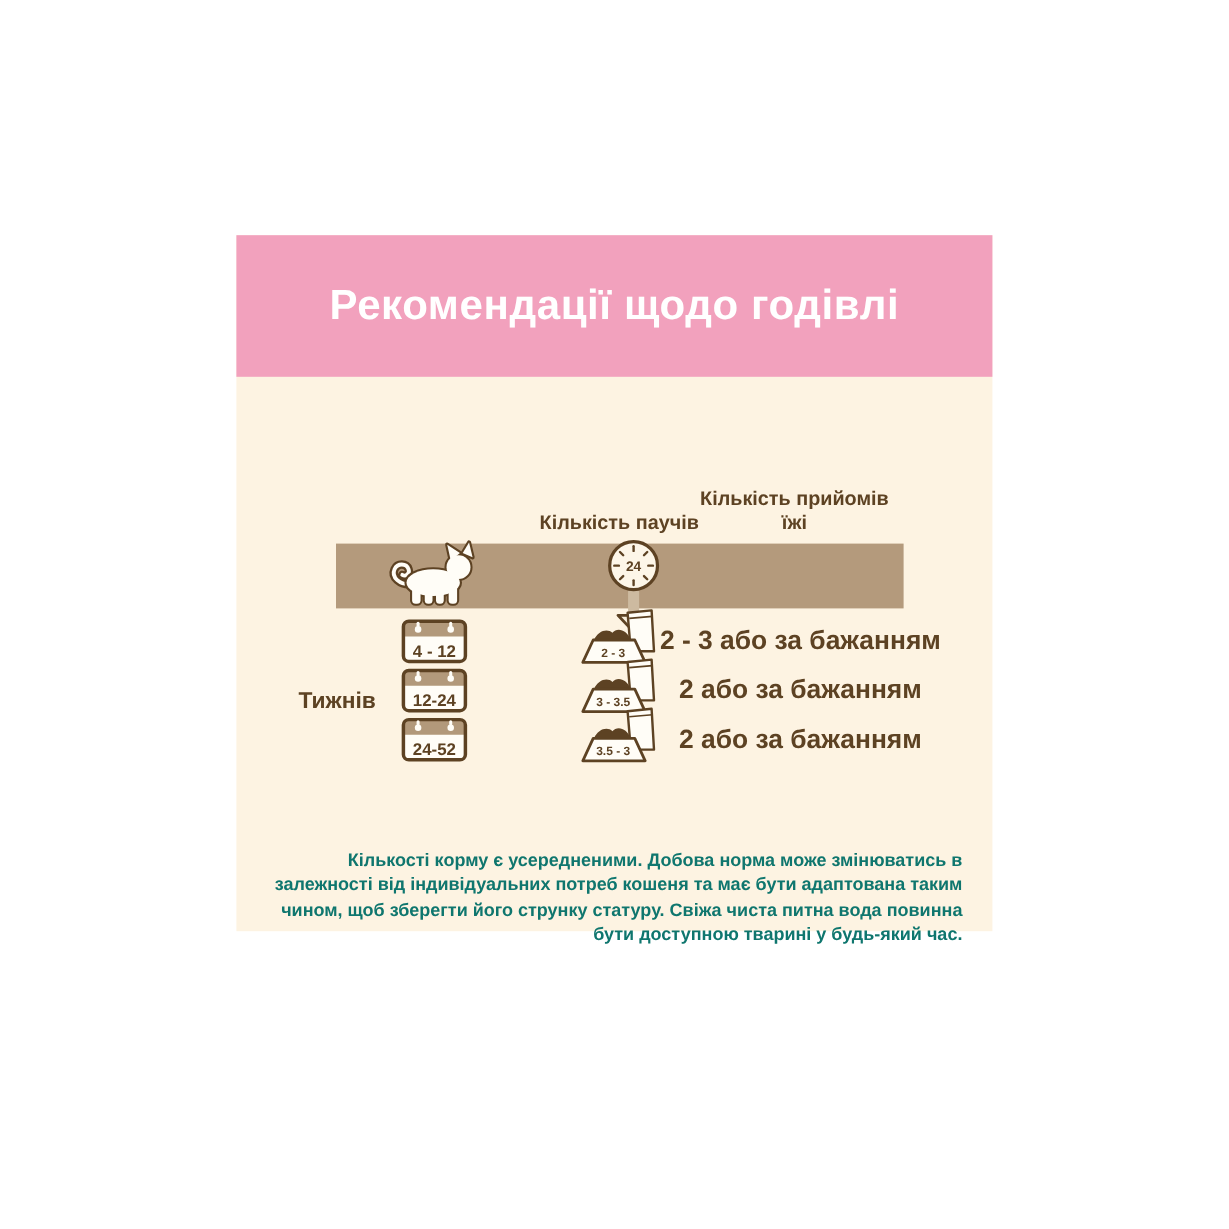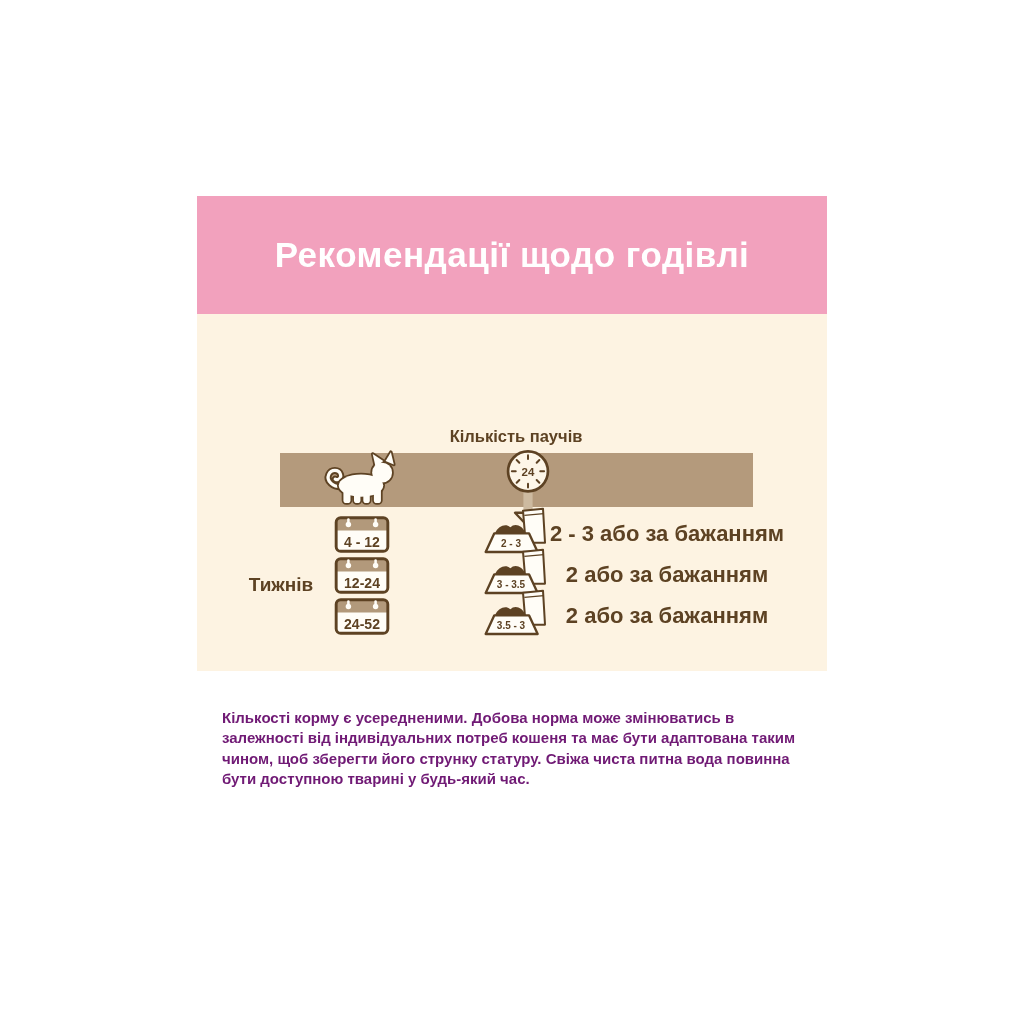--- a/index.html
+++ b/index.html
@@ -1,21 +1,21 @@
 <!DOCTYPE html>
 <html><head>
 <meta charset="utf-8">
 <style>
   html,body{margin:0;padding:0;}
   body{
     width:1024px;height:1024px;background:#ffffff;position:relative;
     font-family:"Liberation Sans", sans-serif;overflow:hidden;
   }
   .card{
-    position:absolute;left:197px;top:196px;width:630px;height:475px;
+    position:absolute;left:197px;top:196px;width:630px;height:580px;
     background:#fdf3e2;
     text-decoration:underline;
   }
   .pink-header{
     position:absolute;left:0;top:0;width:630px;height:118px;
     background:#f2a1bd;display:flex;align-items:center;justify-content:center;
   }
   .pink-header .title{
     color:#ffffff;font-size:35px;font-weight:bold;letter-spacing:.5px;
   }
@@ -46,39 +46,40 @@
     display:flex;align-items:center;justify-content:center;
     color:#5d4223;font-size:22px;font-weight:bold;
   }
   .weeks-label{
     position:absolute;left:24px;top:369px;width:120px;height:40px;
     display:flex;align-items:center;justify-content:center;
     color:#5d4223;font-size:19px;font-weight:bold;
   }
   .footer-note{
     position:absolute;left:25px;top:512px;width:580px;
-    color:#701a75;font-size:15px;font-weight:bold;line-height:1.35;
-    text-align:left;
+    color:#0f766e;font-size:15px;font-weight:bold;line-height:1.35;
+    text-align:right;
   }
   svg{display:block;width:100%;height:100%;overflow:visible;}
   svg text{
     font-family:"Liberation Sans", sans-serif;font-weight:bold;fill:#5d4223;
     text-anchor:middle;
   }
 </style>
 </head>
 <body>
 
 <div class="card">
 
   <div class="pink-header">
     <div class="title">Рекомендації щодо годівлі</div>
   </div>
 
   <div class="col-header col-h2">Кількість паучів</div>
+  <div class="col-header col-h3">Кількість прийомів їжі</div>
 
   <div class="band">
 
     <div class="icon cat-icon">
       <svg viewBox="0 0 140 100">
         <path d="M40,64 C22,66 10,54 15,43 C19,34 32,34 35,43 C37,49 31,54 26,51" fill="none" stroke="#5d4223" stroke-width="12" stroke-linecap="round"></path>
         <path d="M40,64 C22,66 10,54 15,43 C19,34 32,34 35,43 C37,49 31,54 26,51" fill="none" stroke="#fffdf7" stroke-width="5.5" stroke-linecap="round"></path>
         <g fill="#5d4223" stroke="#5d4223" stroke-width="6" stroke-linejoin="round">
           <ellipse cx="70" cy="62" rx="38" ry="19"></ellipse>
           <rect x="40" y="64" width="12" height="28" rx="5"></rect>

